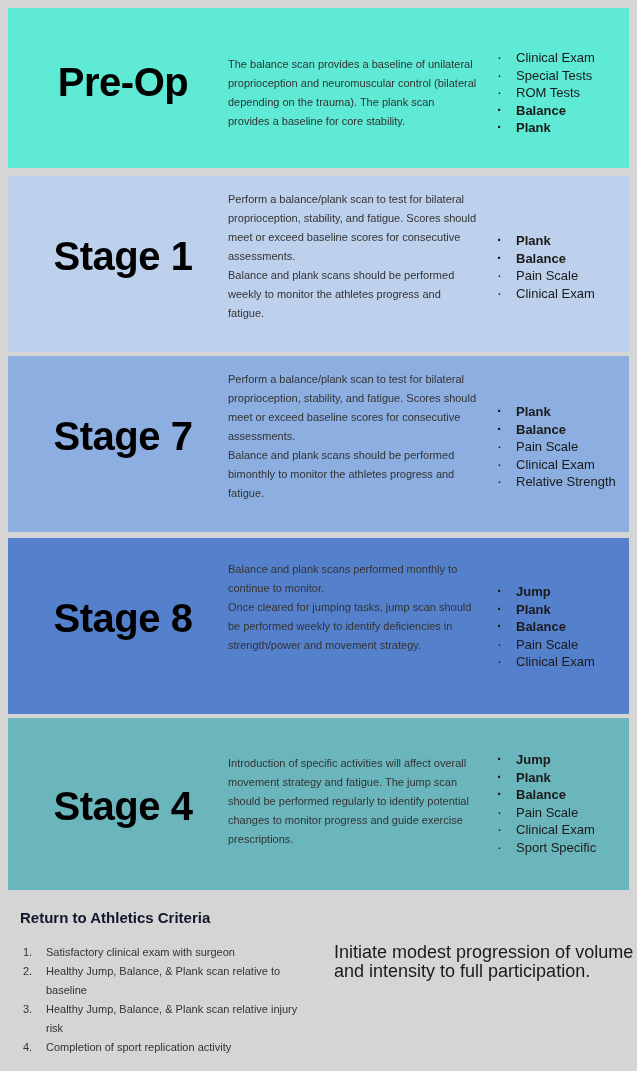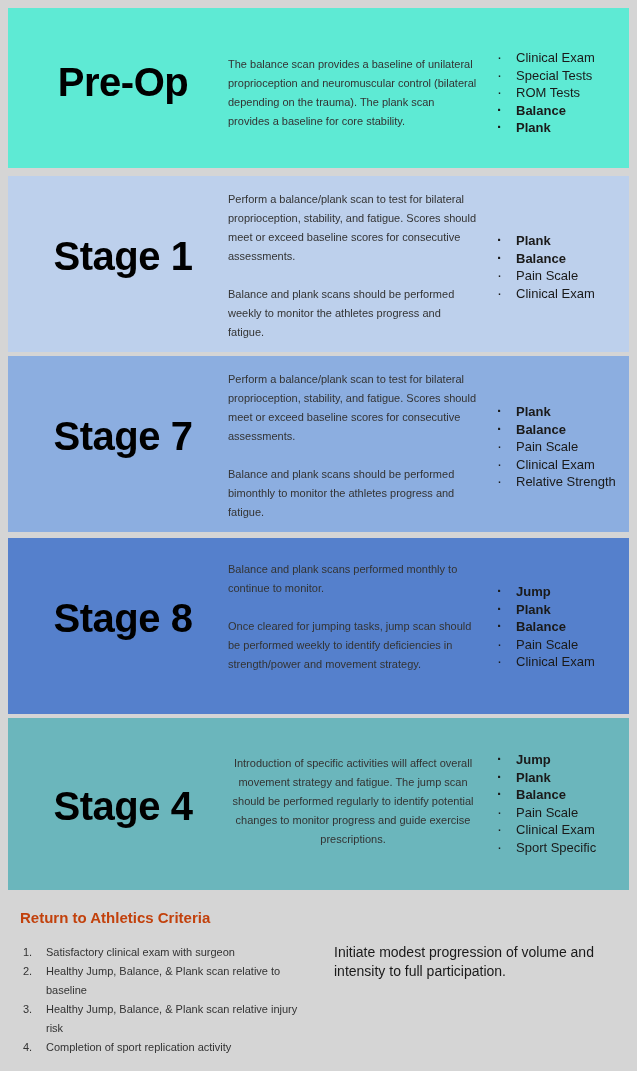--- a/index.html
+++ b/index.html
@@ -55,21 +55,20 @@
     left: 220px;
     width: 250px;
     color: #333333;
     font-size: 11px;
     line-height: 19px;
   }
   .body-col p {
     margin: 0;
   }
   .body-col p + p {
-    margin-top: 19px;
   }
 
   
   .bullets {
     position: absolute;
     left: 486px;
     width: 150px;
     margin: 0;
     padding: 0;
     list-style: none;
@@ -103,21 +102,21 @@
     top: 895px;
     height: 176px;
     background: #d5d5d5;
   }
   .footer-heading {
     position: absolute;
     left: 12px;
     top: 14px;
     font-size: 15px;
     font-weight: bold;
-    color: #c2410c;
+    color: #0f172a;
   }
   .footer-list {
     position: absolute;
     left: 12px;
     top: 48px;
     width: 290px;
     margin: 0;
     padding: 0;
     list-style: none;
     color: #333333;
@@ -134,21 +133,21 @@
     top: 0;
     width: 16px;
     text-align: left;
   }
   .footer-notes {
     position: absolute;
     left: 326px;
     top: 48px;
     width: 300px;
     color: #1a1a1a;
-    font-size: 14px;
+    font-size: 18px;
     line-height: 19px;
   }
   .footer-notes p {
     margin: 0;
   }
   .footer-notes p + p {
     margin-top: 19px;
   }
 </style>
 </head>
@@ -214,21 +213,21 @@
             <li class="strong">Plank</li>
             <li class="strong">Balance</li>
             <li>Pain Scale</li>
             <li>Clinical Exam</li>
           </ul>
         </div>
       </div>
       <div class="band" style="top: 718px; height: 172px; background: rgb(107, 182, 188);">
         <div class="band-inner">
           <div class="stage-title" style="top: 68px;">Stage 4</div>
-          <div class="body-col" style="top: 36px; text-align: center;">
+          <div class="body-col" style="top: 36px;">
             <p>Introduction of specific activities will affect overall movement strategy and fatigue.  The jump scan should be performed regularly to identify potential changes to monitor progress and guide exercise prescriptions.</p>
           </div>
           <ul class="bullets" style="top: 33px;">
             <li class="strong">Jump</li>
             <li class="strong">Plank</li>
             <li class="strong">Balance</li>
             <li>Pain Scale</li>
             <li>Clinical Exam</li>
             <li>Sport Specific</li>
           </ul>

